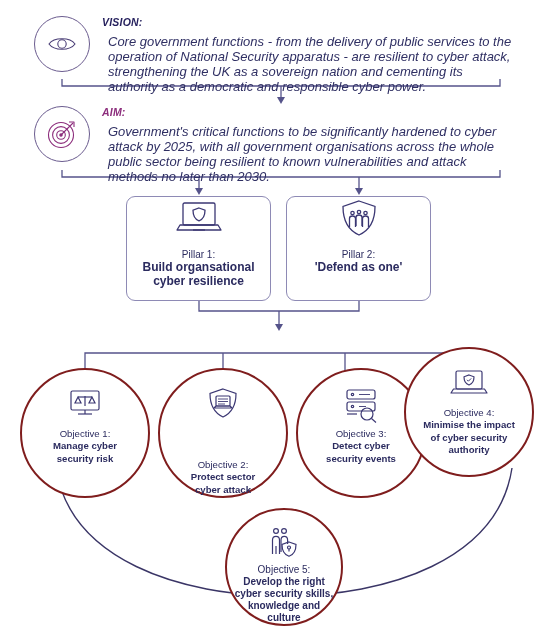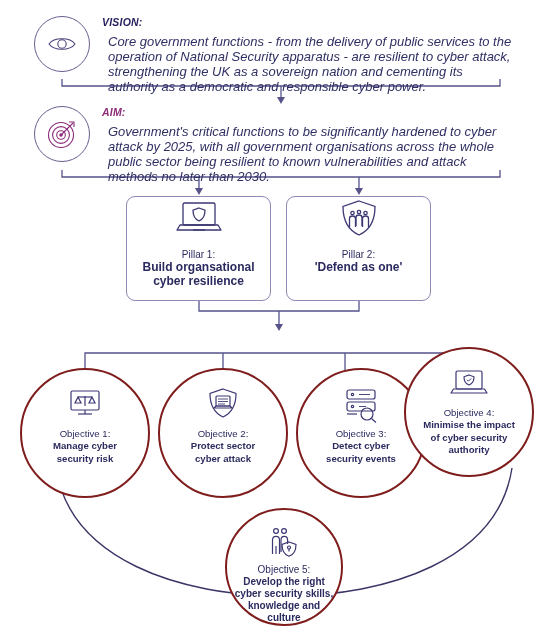--- a/index.html
+++ b/index.html
@@ -50,21 +50,21 @@
     position:absolute;border-radius:50%;
     border:2px solid #7f1d1d;background:#fff;
     display:flex;flex-direction:column;align-items:center;
     box-sizing:border-box;
   }
   .obj-top{width:130px;height:130px;padding-top:18px;}
   .obj-icon{height:34px;display:flex;align-items:center;justify-content:center;}
   .obj-label{font-size:9.6px;line-height:12.4px;text-align:center;margin-top:6px;padding:0 8px;color:#2b2b5f;}
   .obj-label .bold{display:block;font-weight:bold;}
   #obj1{left:20px;top:368px;}
-  #obj2{left:158px;top:368px;}
+  #obj2{left:158px;top:368px;justify-content:space-between;}
   #obj3{left:296px;top:368px;}
   #obj4{left:404px;top:347px;}
   #obj5{left:225px;top:508px;width:118px;height:118px;padding-top:16px;}
   #obj5 .obj-label{font-size:10px;line-height:12px;padding:0 4px;margin-top:4px;}
 </style>
 </head>
 <body>
 
 <div id="root">
 

